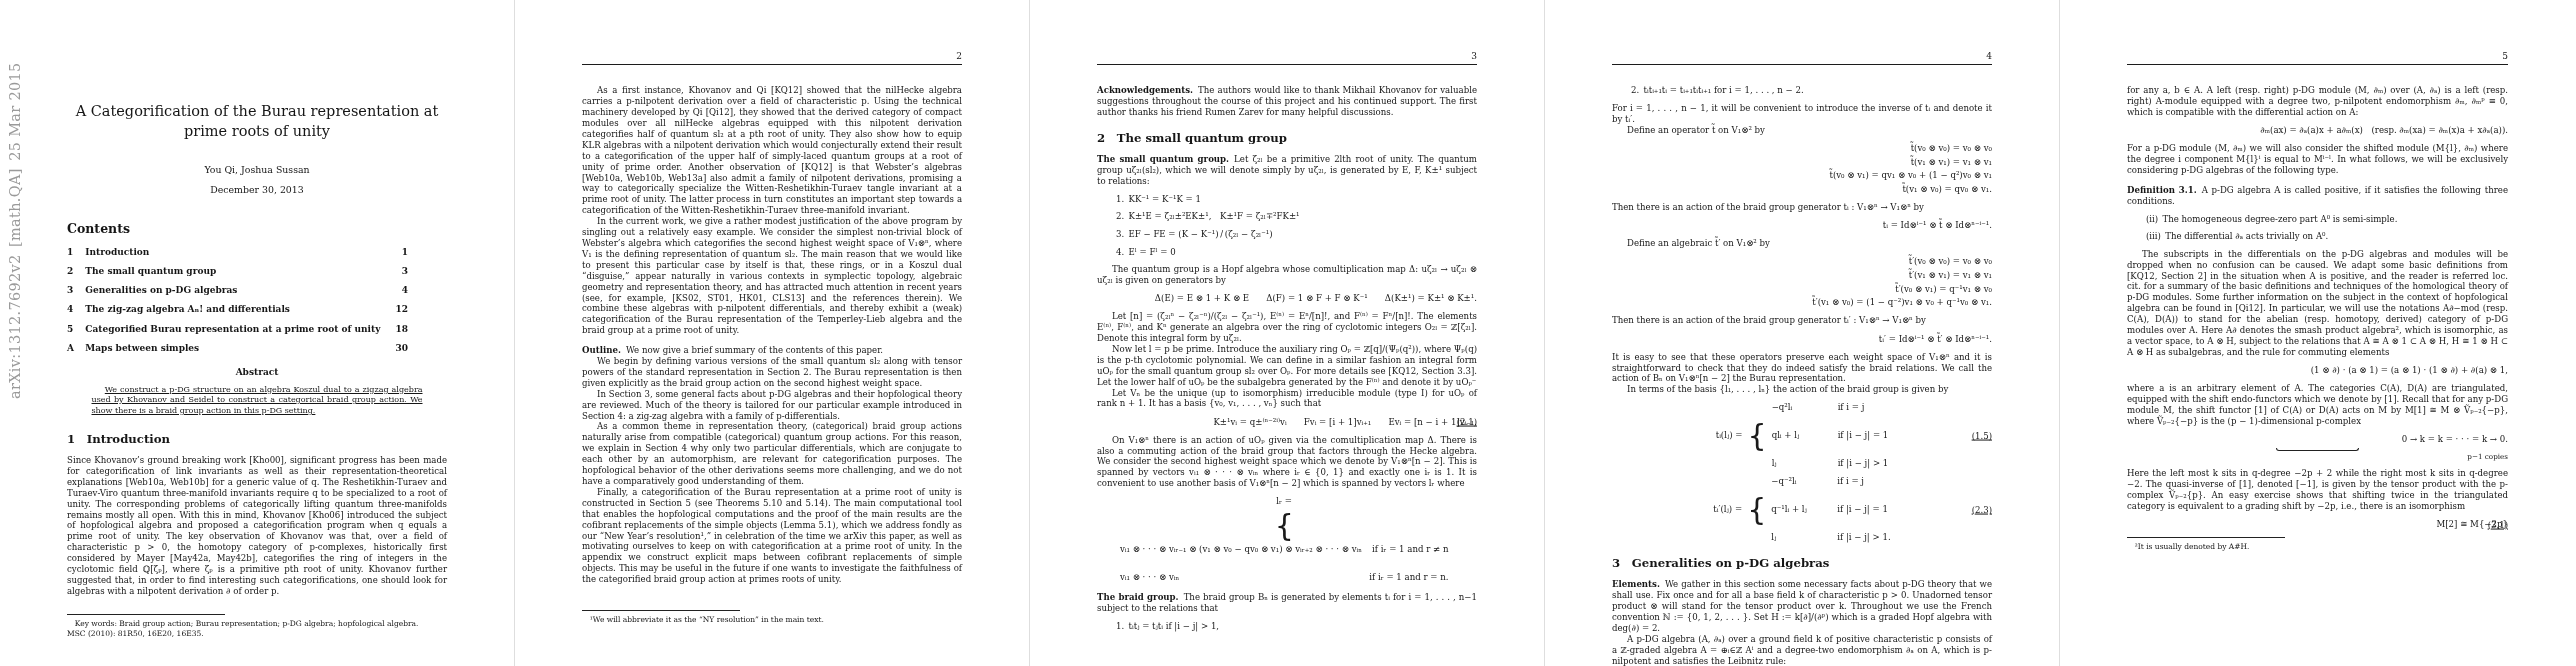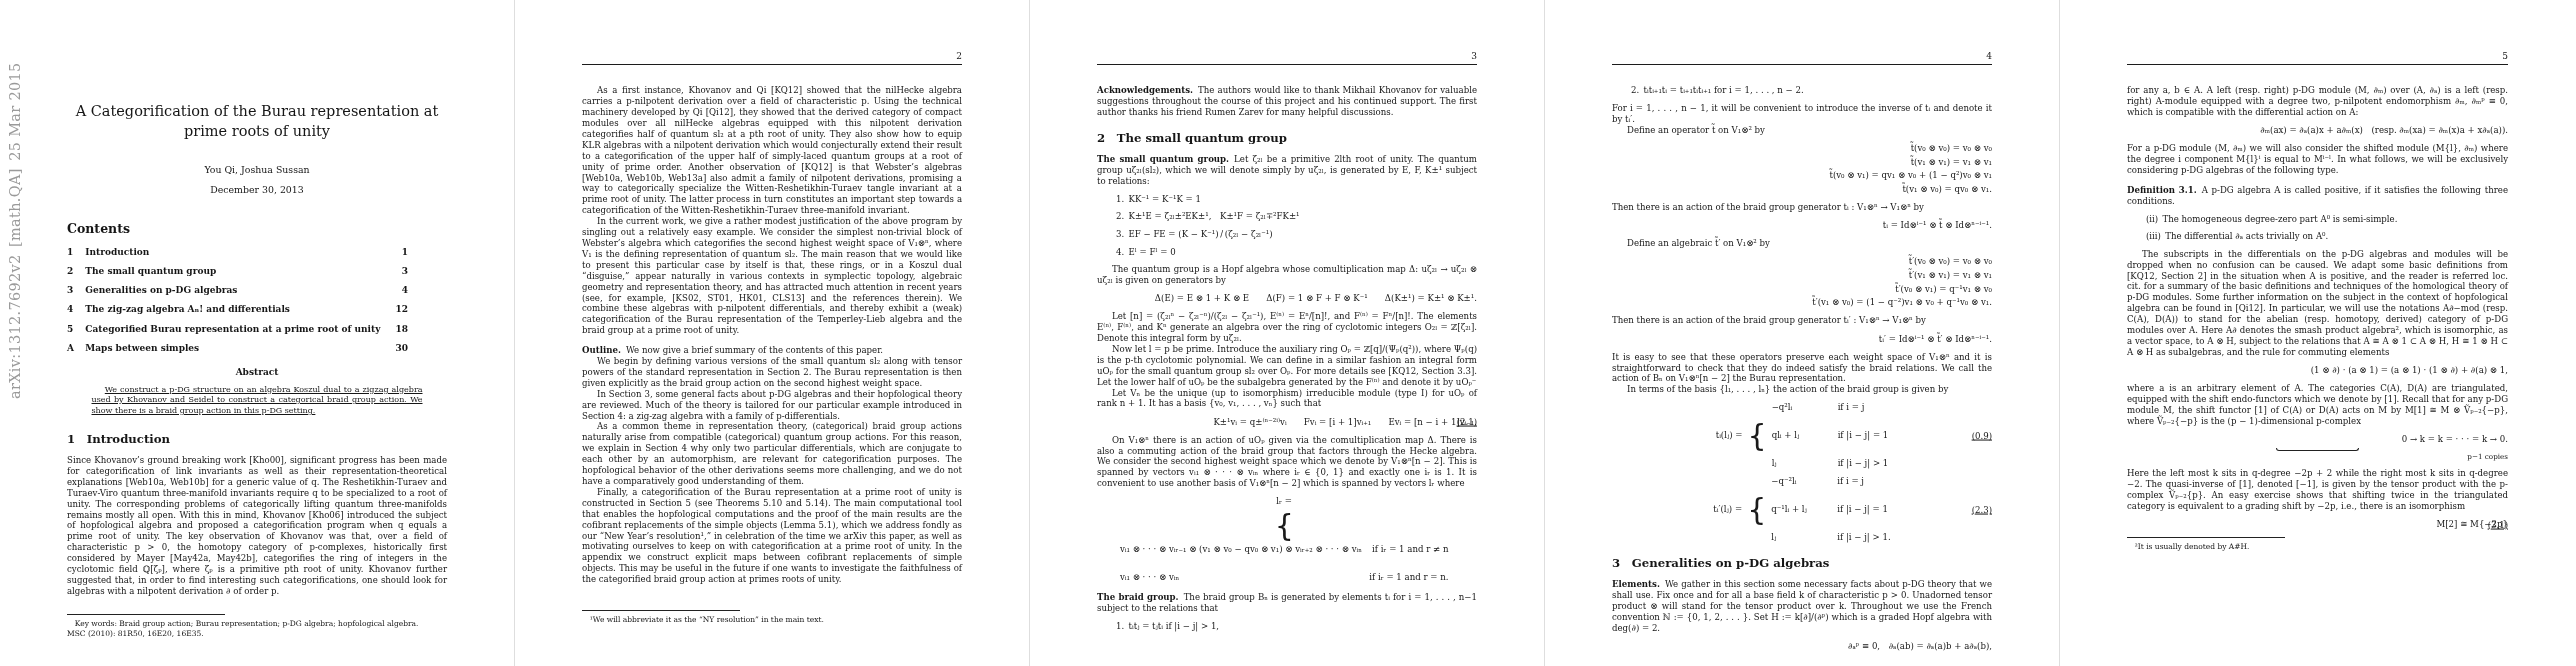--- a/index.html
+++ b/index.html
@@ -199,21 +199,21 @@
           </div>
           <div class="case-row">
             <span class="case-expr">qlᵢ + lⱼ</span>
             <span class="case-cond">if |i − j| = 1</span>
           </div>
           <div class="case-row">
             <span class="case-expr">lⱼ</span>
             <span class="case-cond">if |i − j| &gt; 1</span>
           </div>
         </div>
-        <span class="eqtag">(0.9)</span>
+        <span class="eqtag">(1.5)</span>
       </div>
       <div class="eq cases">
         <span>tᵢ′(lⱼ) =</span>
         <span class="brace">{</span>
         <div class="case-col">
           <div class="case-row">
             <span class="case-expr">−q⁻²lᵢ</span>
             <span class="case-cond">if i = j</span>
           </div>
           <div class="case-row">
@@ -222,20 +222,21 @@
           </div>
           <div class="case-row">
             <span class="case-expr">lⱼ</span>
             <span class="case-cond">if |i − j| &gt; 1.</span>
           </div>
         </div>
         <span class="eqtag">(2.3)</span>
       </div>
       <div class="sechead">3 Generalities on p-DG algebras</div>
       <p><span class="lead">Elements.</span><span>We gather in this section some necessary facts about p-DG theory that we shall use. Fix once and for all a base field k of characteristic p &gt; 0. Unadorned tensor product ⊗ will stand for the tensor product over k. Throughout we use the French convention ℕ := {0, 1, 2, . . . }. Set H := k[∂]/(∂ᵖ) which is a graded Hopf algebra with deg(∂) = 2.</span></p>
+      <p class="ind">A p-DG algebra (A, ∂ₐ) over a ground field k of positive characteristic p consists of a ℤ-graded algebra A = ⊕ᵢ∈ℤ Aⁱ and a degree-two endomorphism ∂ₐ on A, which is p-nilpotent and satisfies the Leibnitz rule:</p>
       <div class="eq">∂ₐᵖ ≡ 0, ∂ₐ(ab) = ∂ₐ(a)b + a∂ₐ(b),</div>
     </div>
   </div>
 
   <div class="page">
     <div class="pagebody">
       <div class="pagenum">5</div>
       <div class="headrule"></div>
       <p>for any a, b ∈ A. A left (resp. right) p-DG module (M, ∂ₘ) over (A, ∂ₐ) is a left (resp. right) A-module equipped with a degree two, p-nilpotent endomorphism ∂ₘ, ∂ₘᵖ ≡ 0, which is compatible with the differential action on A:</p>
       <div class="eq">∂ₘ(ax) = ∂ₐ(a)x + a∂ₘ(x) (resp. ∂ₘ(xa) = ∂ₘ(x)a + x∂ₐ(a)).</div>

